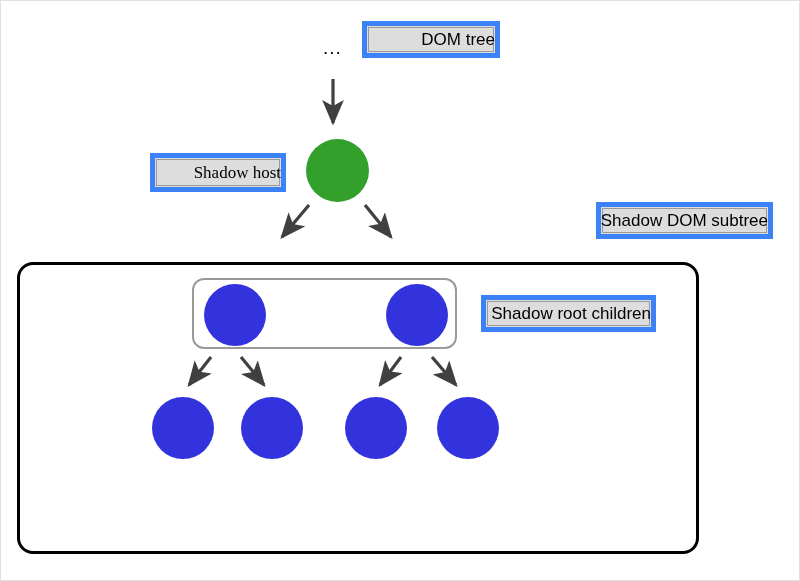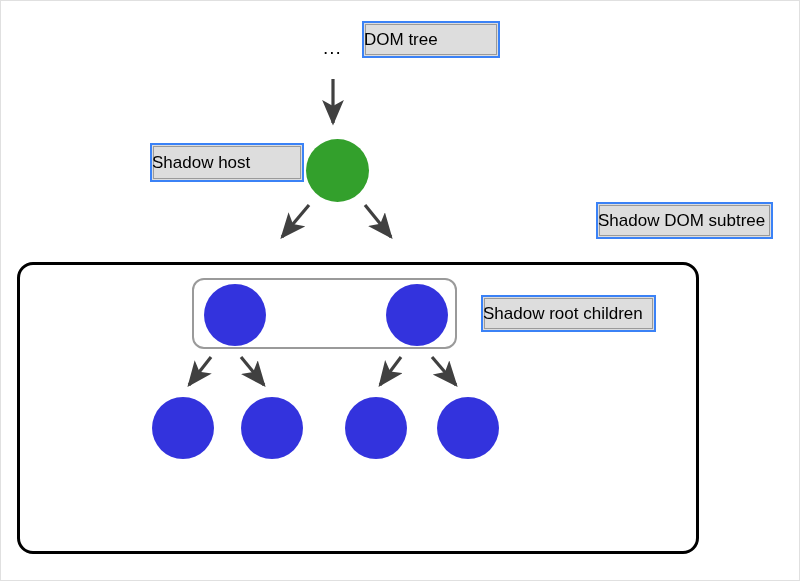--- a/index.html
+++ b/index.html
@@ -15,44 +15,44 @@
     border: 1px solid #e0e0e0;
     box-sizing: border-box;
     font-family: "Liberation Sans", sans-serif;
     overflow: hidden;
   }
 
   
   .label-box {
     position: absolute;
     background: #dddddd;
-    border: 2px solid #3b82f6;
+    border: 5px solid #3b82f6;
     box-sizing: border-box;
     display: flex;
     align-items: center;
-    justify-content: flex-start;
+    justify-content: flex-end;
     color: #000000;
     font-size: 17px;
     line-height: 1;
     white-space: nowrap;
   }
   .label-box .inner-rule {
     position: absolute;
     top: 1px; left: 1px; right: 1px; bottom: 1px;
     border: 1px solid #9a9a9a;
     box-sizing: border-box;
     pointer-events: none;
   }
   .label-text {
     position: relative;
     z-index: 2;
   }
 
   #dom-tree-label   { left: 361px; top: 20px;  width: 138px; height: 37px; }
-  #shadow-host-label{ left: 149px; top: 142px; width: 154px; height: 39px; }
+  #shadow-host-label{ left: 149px; top: 152px; width: 136px; height: 39px; font-family: Liberation Serif, serif; }
   #shadow-dom-label { left: 595px; top: 201px; width: 177px; height: 37px; }
   #shadow-root-label{ left: 480px; top: 294px; width: 175px; height: 37px; }
 
   
   #ellipsis {
     position: absolute;
     left: 322px;
     top: 36px;
     font-size: 19px;
     color: #000000;

